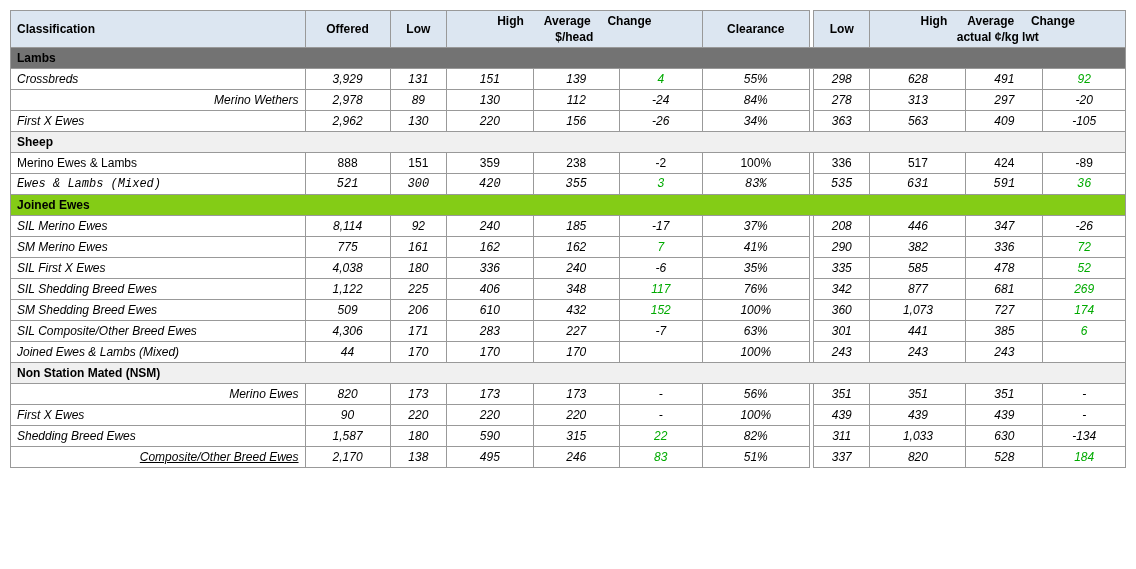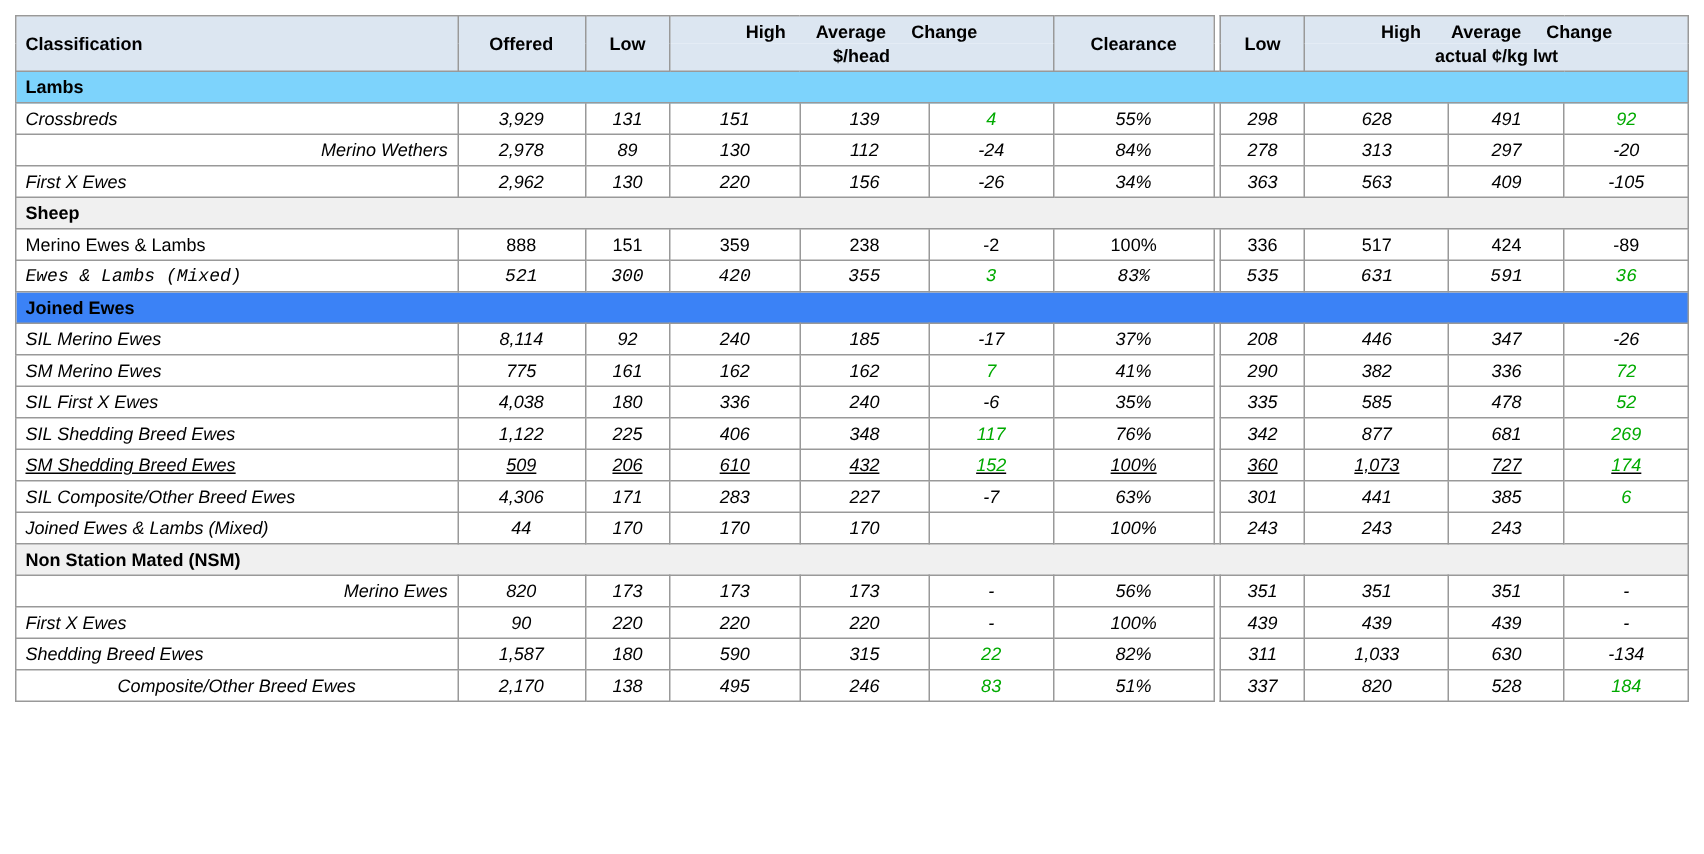--- a/index.html
+++ b/index.html
@@ -44,21 +44,21 @@
       <th colspan="3" style="border-bottom: none; padding-bottom:1px;"><span>High</span>&nbsp;&nbsp;&nbsp;&nbsp;&nbsp;&nbsp;<span>Average</span>&nbsp;&nbsp;&nbsp;&nbsp;&nbsp;<span>Change</span></th>
     </tr>
     <tr>
       <th colspan="3" style="border-top:none; padding-top:1px;">$/head</th>
       <th style="border:none; width:4px; background:#fff; padding:0;"></th>
       <th colspan="3" style="border-top:none; padding-top:1px;">actual ¢/kg lwt</th>
     </tr>
   </thead>
   <tbody id="table-body">
   <tr>
-    <td colspan="12" style="font-weight:bold; font-style:normal; background:#7dd3fc; text-align:left;">Lambs</td>
+    <td colspan="12" style="font-weight:bold; font-style:normal; background:#737373; text-align:left;">Lambs</td>
   </tr>
       <tr style="font-style: italic;">
       <td style="text-align:left;">Crossbreds</td>
       <td>3,929</td>
       <td>131</td>
       <td>151</td>
       <td>139</td>
       <td><span class="green">4</span></td>
       <td>55%</td>
       <td style="border:none; width:4px; background:#fff; padding:0;"></td>
@@ -120,21 +120,21 @@
       <td>355</td>
       <td><span class="green">3</span></td>
       <td>83%</td>
       <td style="border:none; width:4px; background:#fff; padding:0;"></td>
       <td>535</td>
       <td>631</td>
       <td>591</td>
       <td><span class="green">36</span></td>
     </tr>
       <tr>
-    <td colspan="12" style="font-weight:bold; font-style:normal; background:#3b82f6; text-align:left;">Joined Ewes</td>
+    <td colspan="12" style="font-weight:bold; font-style:normal; background:#84cc16; text-align:left;">Joined Ewes</td>
   </tr>
       <tr style="font-style: italic;">
       <td style="text-align:left;">SIL Merino Ewes</td>
       <td>8,114</td>
       <td>92</td>
       <td>240</td>
       <td>185</td>
       <td><span class="red">-17</span></td>
       <td>37%</td>
       <td style="border:none; width:4px; background:#fff; padding:0;"></td>
@@ -178,21 +178,21 @@
       <td>406</td>
       <td>348</td>
       <td><span class="green">117</span></td>
       <td>76%</td>
       <td style="border:none; width:4px; background:#fff; padding:0;"></td>
       <td>342</td>
       <td>877</td>
       <td>681</td>
       <td><span class="green">269</span></td>
     </tr>
-      <tr style="font-style: italic; text-decoration: underline;">
+      <tr style="font-style: italic;">
       <td style="text-align:left;">SM Shedding Breed Ewes</td>
       <td>509</td>
       <td>206</td>
       <td>610</td>
       <td>432</td>
       <td><span class="green">152</span></td>
       <td>100%</td>
       <td style="border:none; width:4px; background:#fff; padding:0;"></td>
       <td>360</td>
       <td>1,073</td>
@@ -266,21 +266,21 @@
       <td>315</td>
       <td><span class="green">22</span></td>
       <td>82%</td>
       <td style="border:none; width:4px; background:#fff; padding:0;"></td>
       <td>311</td>
       <td>1,033</td>
       <td>630</td>
       <td><span class="red">-134</span></td>
     </tr>
       <tr style="font-style: italic;">
-      <td style="text-align:center;">Composite/Other Breed Ewes</td>
+      <td style="text-align:right;text-decoration:underline;">Composite/Other Breed Ewes</td>
       <td>2,170</td>
       <td>138</td>
       <td>495</td>
       <td>246</td>
       <td><span class="green">83</span></td>
       <td>51%</td>
       <td style="border:none; width:4px; background:#fff; padding:0;"></td>
       <td>337</td>
       <td>820</td>
       <td>528</td>

